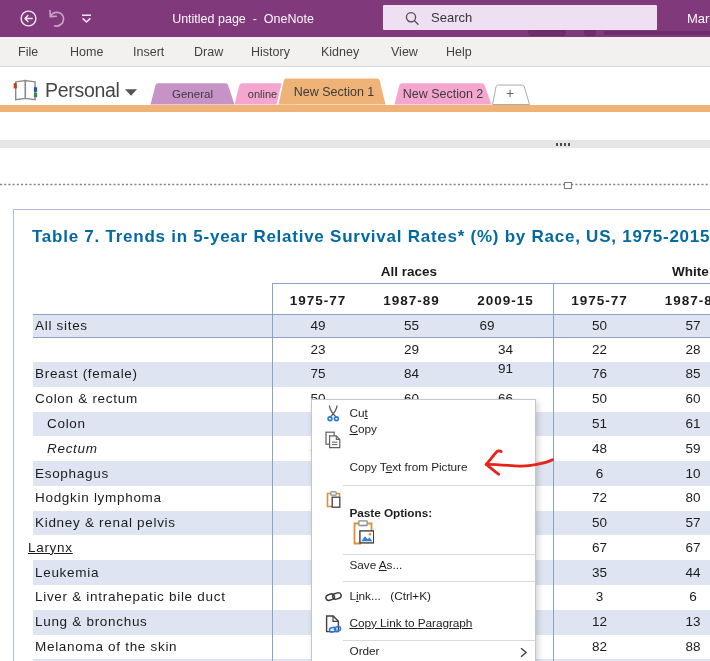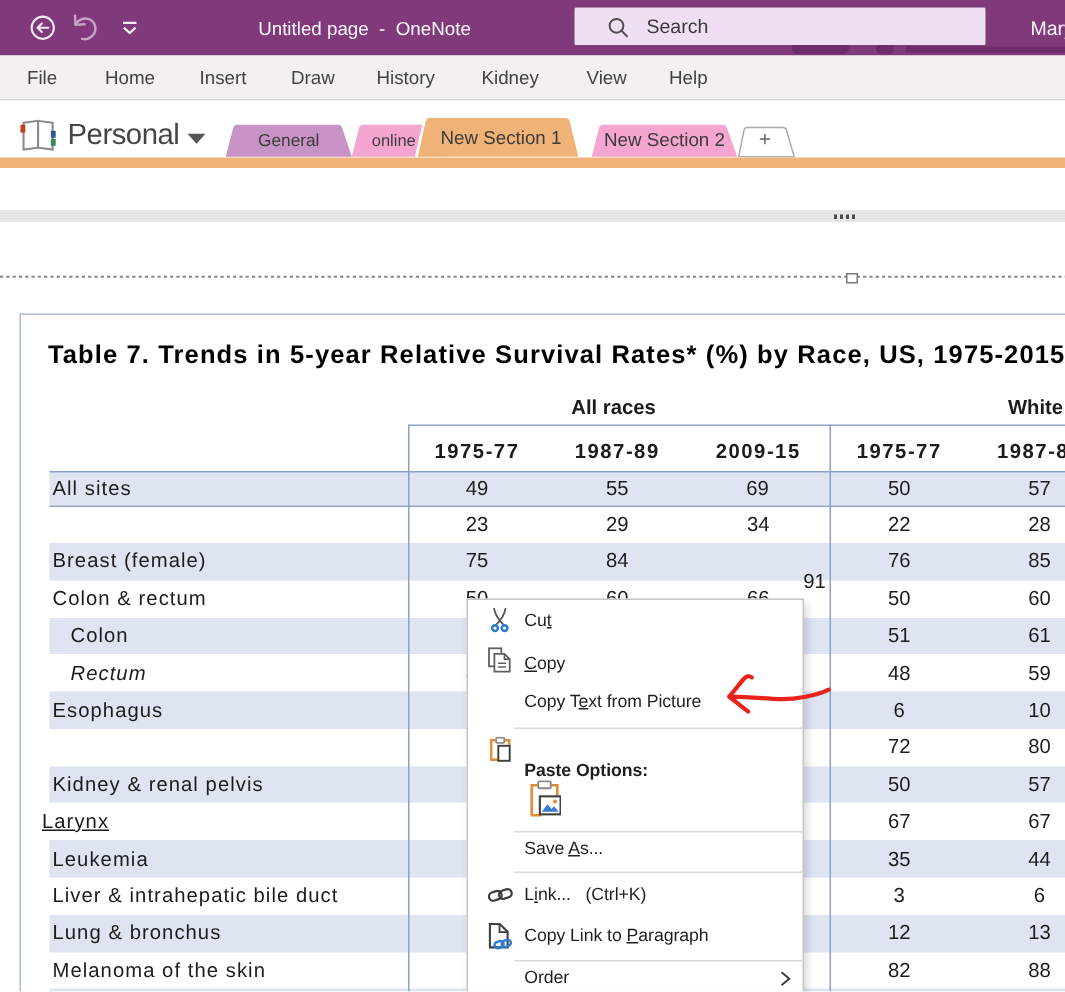--- a/index.html
+++ b/index.html
@@ -90,49 +90,49 @@
 <div class="abs" style="left:556px;top:143px;width:15px;height:3px;
      background:repeating-linear-gradient(90deg,#4c4c4c 0,#4c4c4c 2.2px,#e6e6e6 2.2px,#e6e6e6 3.9px);"></div>
 
 <svg class="abs" style="left:0;top:183px;" width="710" height="3" viewBox="0 0 710 3">
     <line x1="0" y1="1.5" x2="710" y2="1.5" stroke="#858585" stroke-width="1.3" stroke-dasharray="2.1,2.1"></line>
   </svg>
 <div class="abs" style="left:564px;top:181.5px;width:5.6px;height:5.6px;background:#fff;border:1.1px solid #7a7a7a;"></div>
 
 <div class="abs" style="left:13px;top:209px;width:710px;height:460px;border-top:1.5px solid #aebcd8;border-left:1.5px solid #aebcd8;"></div>
 
-<div class="abs" style="left:32px;top:227px;font-size:17px;font-weight:bold;color:#000000;white-space:nowrap;letter-spacing:0.75px;">Table 7. Trends in 5-year Relative Survival Rates* (%) by Race, US, 1975-2015</div>
+<div class="abs" style="left:32px;top:227px;font-size:17px;font-weight:bold;color:#0369a1;white-space:nowrap;letter-spacing:0.75px;">Table 7. Trends in 5-year Relative Survival Rates* (%) by Race, US, 1975-2015</div>
 
 <div class="abs" style="left:0;top:255px;width:710px;height:406px;font-size:13.5px;color:#1c1c1c;">
 <div class="abs" style="left:374px;top:9px;width:70px;text-align:center;font-weight:bold;">All races</div>
 <div class="abs" style="left:672px;top:9px;width:56px;text-align:left;font-weight:bold;">White</div>
 <div class="abs" style="left:271.5px;top:27.6px;width:438.5px;height:1.3px;background:#8ba1c7;"></div>
 <div class="abs" style="left:273px;top:37.5px;width:90px;text-align:center;font-weight:bold;letter-spacing:1px;">1975-77</div>
 <div class="abs" style="left:366.5px;top:37.5px;width:90px;text-align:center;font-weight:bold;letter-spacing:1px;">1987-89</div>
 <div class="abs" style="left:460.5px;top:37.5px;width:90px;text-align:center;font-weight:bold;letter-spacing:1px;">2009-15</div>
 <div class="abs" style="left:554.5px;top:37.5px;width:90px;text-align:center;font-weight:bold;letter-spacing:1px;">1975-77</div>
 <div class="abs" style="left:648px;top:37.5px;width:90px;text-align:center;font-weight:bold;letter-spacing:1px;">1987-89</div>
 <div class="abs" style="left:33px;top:58.6px;width:677px;height:1.3px;background:#8ba1c7;z-index:3;"></div>
 <div class="abs" style="left:33px;top:59.0px;width:677px;height:23.20px;background:#dee4f1;"></div>
 <div class="abs" style="left:35px;top:62.6px;white-space:nowrap;letter-spacing:0.7px;">All sites</div>
 <div class="abs" style="left:273px;top:62.6px;width:90px;text-align:center;">49</div>
 <div class="abs" style="left:366.5px;top:62.6px;width:90px;text-align:center;">55</div>
-<div class="abs" style="left:460px;top:62.6px;width:90px;text-align:center;">69</div>
+<div class="abs" style="left:442px;top:62.6px;width:90px;text-align:center;">69</div>
 <div class="abs" style="left:554.5px;top:62.6px;width:90px;text-align:center;">50</div>
 <div class="abs" style="left:648px;top:62.6px;width:90px;text-align:center;">57</div>
 <div class="abs" style="left:273px;top:86.6px;width:90px;text-align:center;">23</div>
 <div class="abs" style="left:366.5px;top:86.6px;width:90px;text-align:center;">29</div>
 <div class="abs" style="left:460.5px;top:86.6px;width:90px;text-align:center;">34</div>
 <div class="abs" style="left:554.5px;top:86.6px;width:90px;text-align:center;">22</div>
 <div class="abs" style="left:648px;top:86.6px;width:90px;text-align:center;">28</div>
 <div class="abs" style="left:33px;top:107.0px;width:677px;height:24.78px;background:#dee4f1;"></div>
 <div class="abs" style="left:35px;top:111.4px;white-space:nowrap;letter-spacing:0.7px;">Breast (female)</div>
 <div class="abs" style="left:273px;top:111.4px;width:90px;text-align:center;">75</div>
 <div class="abs" style="left:366.5px;top:111.4px;width:90px;text-align:center;">84</div>
-<div class="abs" style="left:460.5px;top:125px;width:90px;text-align:right;">91</div>
+<div class="abs" style="left:460.5px;top:106px;width:90px;text-align:center;">91</div>
 <div class="abs" style="left:554.5px;top:111.4px;width:90px;text-align:center;">76</div>
 <div class="abs" style="left:648px;top:111.4px;width:90px;text-align:center;">85</div>
 <div class="abs" style="left:35px;top:136.1px;white-space:nowrap;letter-spacing:0.7px;">Colon &amp; rectum</div>
 <div class="abs" style="left:273px;top:136.1px;width:90px;text-align:center;">50</div>
 <div class="abs" style="left:366.5px;top:136.1px;width:90px;text-align:center;">60</div>
 <div class="abs" style="left:460.5px;top:136.1px;width:90px;text-align:center;">66</div>
 <div class="abs" style="left:554.5px;top:136.1px;width:90px;text-align:center;">50</div>
 <div class="abs" style="left:648px;top:136.1px;width:90px;text-align:center;">60</div>
 <div class="abs" style="left:33px;top:156.5px;width:677px;height:24.78px;background:#dee4f1;"></div>
 <div class="abs" style="left:47px;top:160.9px;white-space:nowrap;letter-spacing:0.7px;">Colon</div>
@@ -147,20 +147,21 @@
 <div class="abs" style="left:460.5px;top:185.7px;width:90px;text-align:center;">64</div>
 <div class="abs" style="left:554.5px;top:185.7px;width:90px;text-align:center;">48</div>
 <div class="abs" style="left:648px;top:185.7px;width:90px;text-align:center;">59</div>
 <div class="abs" style="left:33px;top:206.1px;width:677px;height:24.78px;background:#dee4f1;"></div>
 <div class="abs" style="left:35px;top:210.5px;white-space:nowrap;letter-spacing:0.7px;">Esophagus</div>
 <div class="abs" style="left:273px;top:210.5px;width:90px;text-align:center;">5</div>
 <div class="abs" style="left:366.5px;top:210.5px;width:90px;text-align:center;">9</div>
 <div class="abs" style="left:460.5px;top:210.5px;width:90px;text-align:center;">20</div>
 <div class="abs" style="left:554.5px;top:210.5px;width:90px;text-align:center;">6</div>
 <div class="abs" style="left:648px;top:210.5px;width:90px;text-align:center;">10</div>
+<div class="abs" style="left:35px;top:235.3px;white-space:nowrap;letter-spacing:0.7px;">Hodgkin lymphoma</div>
 <div class="abs" style="left:273px;top:235.3px;width:90px;text-align:center;">72</div>
 <div class="abs" style="left:366.5px;top:235.3px;width:90px;text-align:center;">79</div>
 <div class="abs" style="left:460.5px;top:235.3px;width:90px;text-align:center;">88</div>
 <div class="abs" style="left:554.5px;top:235.3px;width:90px;text-align:center;">72</div>
 <div class="abs" style="left:648px;top:235.3px;width:90px;text-align:center;">80</div>
 <div class="abs" style="left:33px;top:255.7px;width:677px;height:24.78px;background:#dee4f1;"></div>
 <div class="abs" style="left:35px;top:260.1px;white-space:nowrap;letter-spacing:0.7px;">Kidney &amp; renal pelvis</div>
 <div class="abs" style="left:273px;top:260.1px;width:90px;text-align:center;">50</div>
 <div class="abs" style="left:366.5px;top:260.1px;width:90px;text-align:center;">57</div>
 <div class="abs" style="left:460.5px;top:260.1px;width:90px;text-align:center;">75</div>
@@ -200,29 +201,29 @@
 <div class="abs" style="left:648px;top:383.9px;width:90px;text-align:center;">88</div>
 <div class="abs" style="left:33px;top:81.9px;width:677px;height:1.3px;background:#8ba1c7;"></div>
 <div class="abs" style="left:33px;top:404.3px;width:677px;height:1.7px;background:#dee4f1;"></div>
 <div class="abs" style="left:271.5px;top:27.6px;width:1.3px;height:378.4px;background:#8ba1c7;"></div>
 <div class="abs" style="left:553.2px;top:27.6px;width:1.3px;height:378.4px;background:#8ba1c7;"></div>
 </div>
 
 <div class="abs" style="left:310.5px;top:398.5px;width:223px;height:263px;background:#fff;
  border:1px solid #c6c6c6;box-shadow:2px 3px 6px rgba(0,0,0,0.18);font-size:11.8px;letter-spacing:-0.05px;color:#1f1f1f;overflow:hidden;">
 <div class="abs" style="left:38px;top:6.3px;white-space:nowrap;">Cu<u>t</u></div>
-<div class="abs" style="left:38px;top:35px;white-space:nowrap;"><u>C</u>opy</div>
+<div class="abs" style="left:38px;top:22px;white-space:nowrap;"><u>C</u>opy</div>
 <div class="abs" style="left:38px;top:60.3px;white-space:nowrap;">Copy T<u>e</u>xt from Picture</div>
 <div class="abs" style="left:31.5px;top:85.2px;width:191.5px;height:1px;background:#d9d9d9;"></div>
 <div class="abs" style="left:38px;top:106px;white-space:nowrap;"><b>Paste Options:</b></div>
 <div class="abs" style="left:38px;top:158.8px;white-space:nowrap;">Save <u>A</u>s...</div>
 <div class="abs" style="left:31.5px;top:154.6px;width:191.5px;height:1px;background:#d9d9d9;"></div>
 <div class="abs" style="left:31.5px;top:181.6px;width:191.5px;height:1px;background:#d9d9d9;"></div>
 <div class="abs" style="left:38px;top:189.3px;white-space:nowrap;">L<u>i</u>nk...&nbsp;&nbsp; (Ctrl+K)</div>
-<div class="abs" style="left:38px;top:216.3px;white-space:nowrap;">Copy Link to <u>P</u>aragraph</div>
+<div class="abs" style="left:38px;top:216.3px;white-space:nowrap;text-decoration:underline;">Copy Link to <u>P</u>aragraph</div>
 <div class="abs" style="left:31.5px;top:240.8px;width:191.5px;height:1px;background:#d9d9d9;"></div>
 <div class="abs" style="left:38px;top:244.3px;white-space:nowrap;">Order</div>
 <svg class="abs" style="left:207px;top:247px;" width="9" height="11" viewBox="0 0 9 11">
 <path d="M2 1.2 L7.2 5.5 L2 9.8" fill="none" stroke="#3c3c3c" stroke-width="1.3"></path>
     </svg>
 <svg class="abs" style="left:15px;top:5px;" width="13" height="17" viewBox="0 0 13 17">
 <path d="M2.4 0.8 C2.9 4.5 5.6 8.6 9.3 12.1 M10.0 0.8 C9.5 4.5 6.8 8.6 3.1 12.1" stroke="#555" stroke-width="1.2" fill="none" stroke-linecap="round"></path>
 <circle cx="3.0" cy="13.7" r="1.9" fill="none" stroke="#2a7cd4" stroke-width="1.7"></circle>
 <circle cx="9.4" cy="13.7" r="1.9" fill="none" stroke="#2a7cd4" stroke-width="1.7"></circle>
     </svg>

